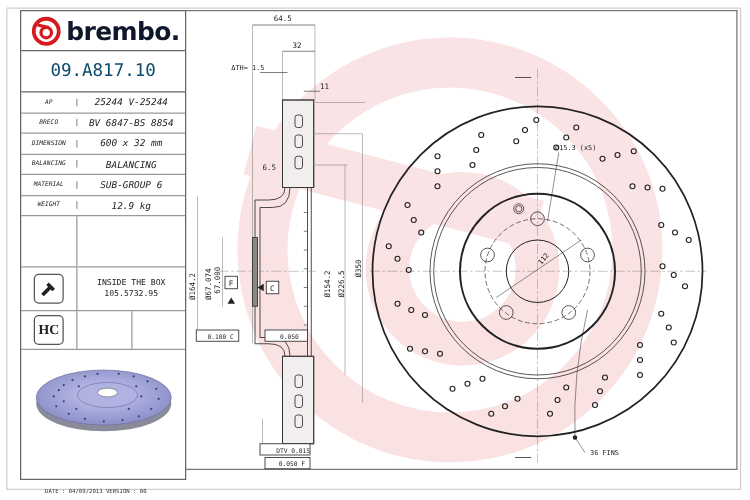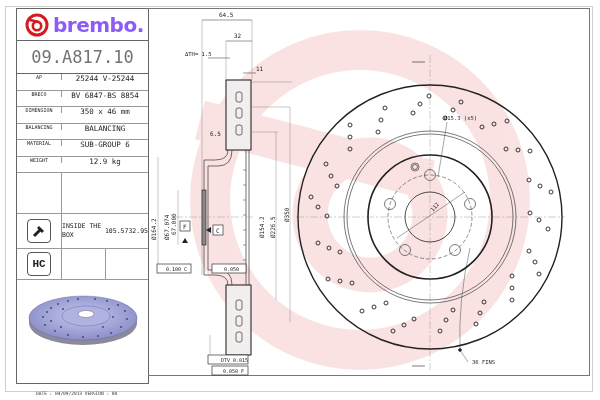--- a/index.html
+++ b/index.html
@@ -1,31 +1,31 @@
 <!DOCTYPE html>
 <html><head>
 <meta charset="utf-8">
 <style>
   html,body{margin:0;padding:0;background:#fff;}
   body{width:600px;height:400px;position:relative;overflow:hidden;font-family:"DejaVu Sans Mono","Liberation Mono",monospace;color:#222;}
   .frame{position:absolute;left:5px;top:6px;width:588px;height:386px;border:1px solid #cfcfcf;box-sizing:border-box;}
   .inner-frame{position:absolute;left:148px;top:8px;width:442px;height:368px;border:1px solid #777;border-left:none;box-sizing:border-box;}
   .left-panel{position:absolute;left:16px;top:8px;width:133px;height:376px;border:1px solid #666;box-sizing:border-box;background:#fff;}
   .logo-row{height:31px;border-bottom:1px solid #666;display:flex;align-items:center;padding-left:8px;gap:4px;}
-  .logo-text{font-family:"DejaVu Sans","Liberation Sans",sans-serif;font-weight:bold;font-size:20px;color:#8b5cf6;letter-spacing:-0.5px;}
-  .part-row{height:32px;border-bottom:1px solid #666;display:flex;align-items:center;justify-content:center;font-size:17px;color:#737373;}
-  .spec-row{display:flex;height:15.5px;border-bottom:1px solid #999;font-size:7px;align-items:flex-start;}
+  .logo-text{font-family:"DejaVu Sans","Liberation Sans",sans-serif;font-weight:bold;font-size:20px;color:#0f172a;letter-spacing:-0.5px;}
+  .part-row{height:32px;border-bottom:1px solid #666;display:flex;align-items:center;justify-content:center;font-size:14px;color:#0c4a6e;}
+  .spec-row{display:flex;height:15.5px;border-bottom:1px solid #999;font-size:7px;align-items:center;font-style:italic;}
   .spec-key{width:44px;border-right:1px solid #999;display:flex;align-items:center;justify-content:center;font-size:5px;letter-spacing:0;}
   .spec-val{flex:1;display:flex;align-items:center;justify-content:center;font-size:7.5px;}
   .spacer-row{height:40px;border-bottom:1px solid #999;display:flex;}
   .spacer-row .spec-key{height:100%;}
   .icon-row{display:flex;border-bottom:1px solid #999;}
   .icon-cell{width:44px;border-right:1px solid #999;display:flex;align-items:center;justify-content:center;}
-  .icon-box{width:22px;height:22px;border:1.5px solid #555;border-radius:4px;display:flex;align-items:center;justify-content:center;font-family:Liberation Mono, monospace;font-weight:bold;font-size:11px;}
-  .box-text{flex:1;display:flex;flex-direction:row;align-items:center;justify-content:center;font-size:6.5px;line-height:9px;}
+  .icon-box{width:22px;height:22px;border:1.5px solid #555;border-radius:4px;display:flex;align-items:center;justify-content:center;font-family:Liberation Serif, serif;font-weight:bold;font-size:11px;}
+  .box-text{flex:1;display:flex;flex-direction:column;align-items:center;justify-content:center;font-size:6.5px;line-height:9px;}
   .hc-split{flex:1;display:flex;}
   .hc-split div{flex:1;border-right:1px solid #999;}
   .hc-split div:last-child{border-right:none;}
   .ref-val{flex:1;display:flex;align-items:center;justify-content:center;font-size:13px;}
   .img-area{height:76px;display:flex;align-items:center;justify-content:center;}
   .date-line{position:absolute;left:36px;top:391px;font-size:4.5px;color:#333;}
   .drawing{position:absolute;left:148px;top:8px;width:442px;height:368px;}
   svg text{font-family:"DejaVu Sans Mono","Liberation Mono",monospace;}
 </style>
 </head>
@@ -47,21 +47,21 @@
   <div class="spec-row">
     <div class="spec-key">AP</div>
     <div class="spec-val">25244 V-25244</div>
   </div>
   <div class="spec-row">
     <div class="spec-key">BRECO</div>
     <div class="spec-val">BV 6847-BS 8854</div>
   </div>
   <div class="spec-row">
     <div class="spec-key">DIMENSION</div>
-    <div class="spec-val">350 x 46 mm</div>
+    <div class="spec-val">600 x 32 mm</div>
   </div>
   <div class="spec-row">
     <div class="spec-key">BALANCING</div>
     <div class="spec-val">BALANCING</div>
   </div>
   <div class="spec-row">
     <div class="spec-key">MATERIAL</div>
     <div class="spec-val">SUB-GROUP 6</div>
   </div>
   <div class="spec-row">

